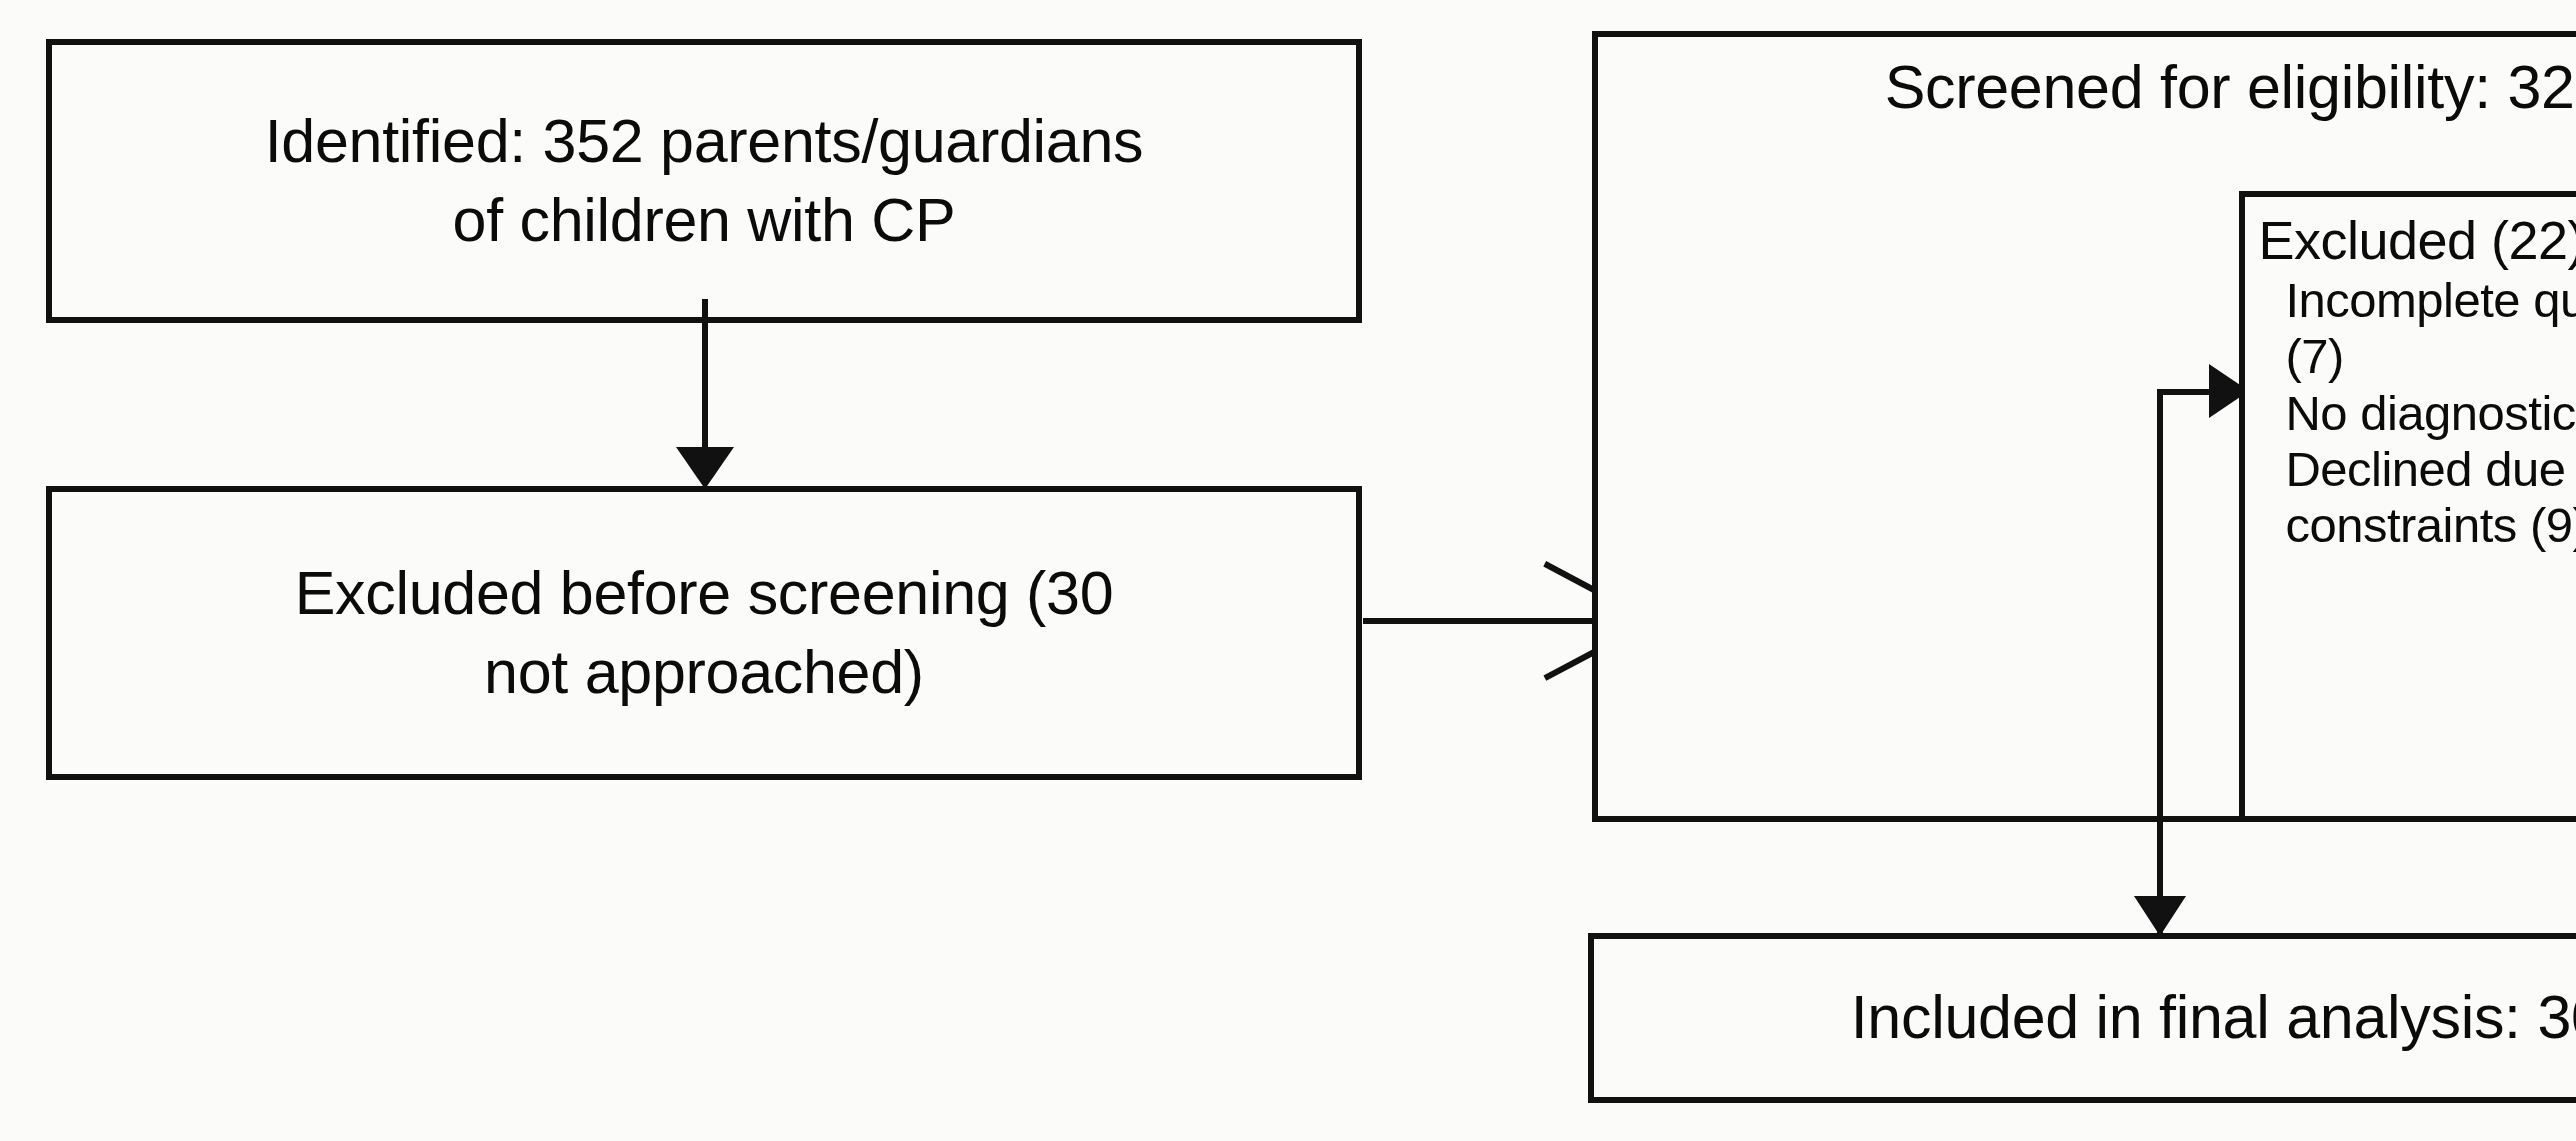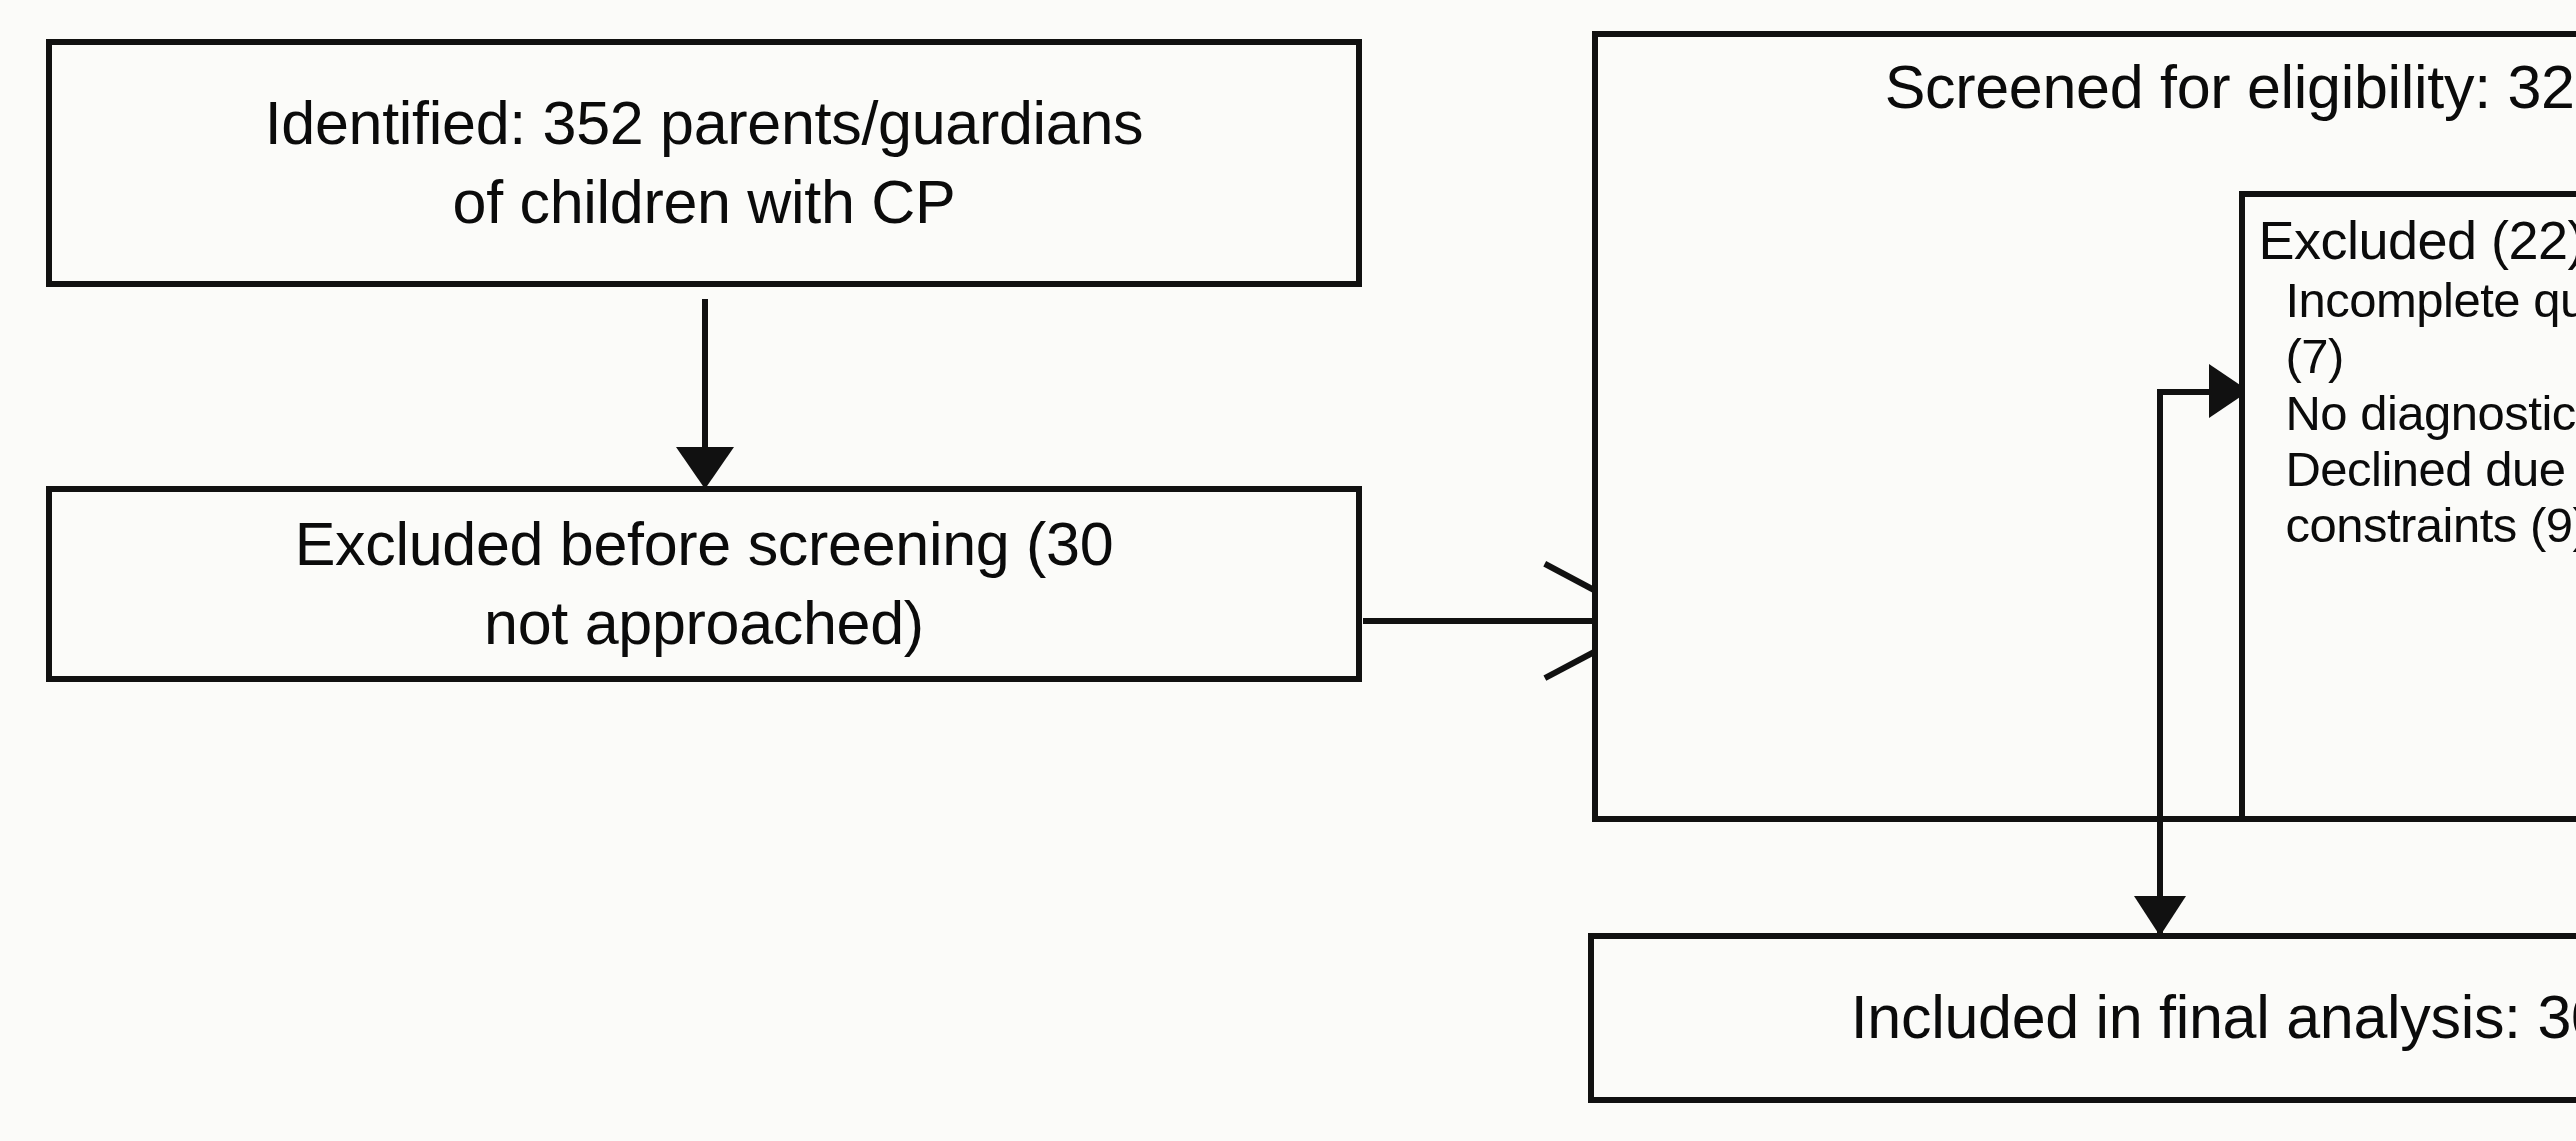--- a/index.html
+++ b/index.html
@@ -30,27 +30,27 @@
   .node .node-text {
     text-align: center;
     line-height: 1.30;
     white-space: pre-line;
     letter-spacing: -0.3px;
   }
 
   
   #node-identified {
     left: 46px;  top: 39px;
-    width: 1316px; height: 248px;
+    width: 1316px; height: 284px;
   }
   #node-identified .node-text { font-size: 61px; }
 
   #node-excluded-before {
     left: 46px;  top: 486px;
-    width: 1316px; height: 196px;
+    width: 1316px; height: 294px;
   }
   #node-excluded-before .node-text { font-size: 61px; }
 
   #node-screened {
     left: 1592px; top: 31px;
     width: 1309px; height: 791px;
     align-items: flex-start;
     justify-content: center;
   }
   #node-screened .node-text {

